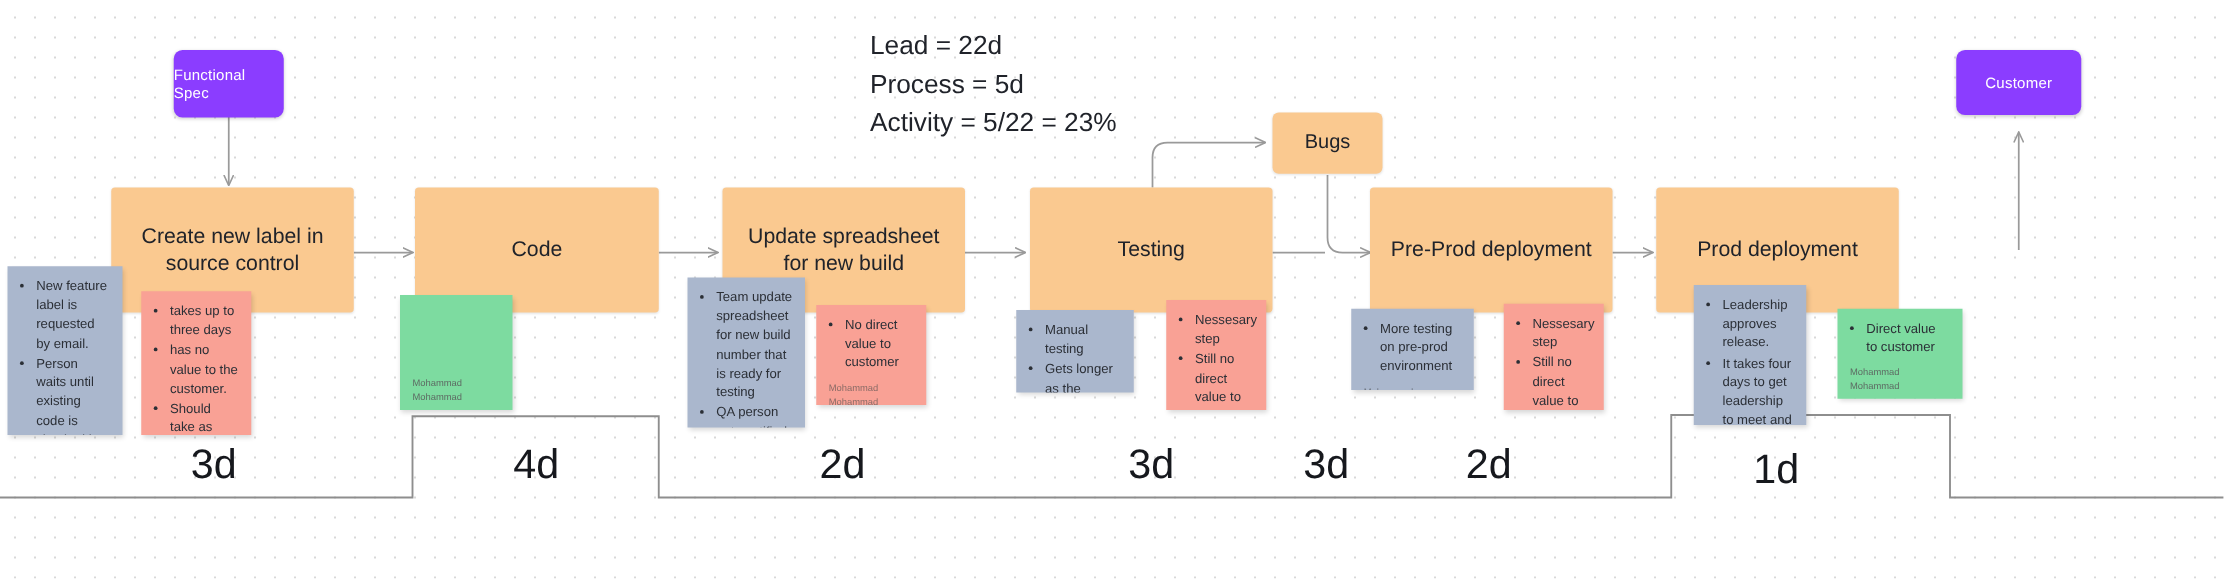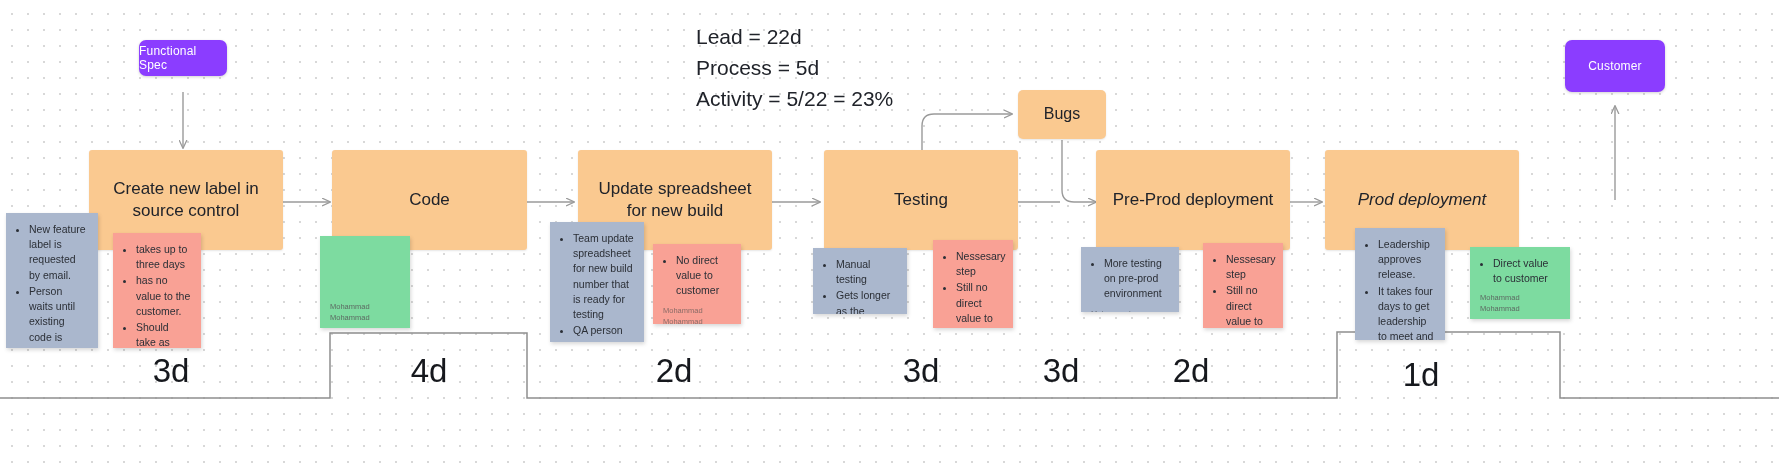--- a/index.html
+++ b/index.html
@@ -116,21 +116,21 @@
       <line x1="1018" y1="202" x2="1060" y2="202"></line>
 
       <line x1="1615" y1="200" x2="1615" y2="106" marker-end="url(#ah)"></line>
     </g>
 
     <g stroke="#8e8e8e" stroke-width="1.5" fill="none">
       <path d="M0,398 L330,398 L330,333 L527,333 L527,398 L1337,398 L1337,332 L1560,332 L1560,398 L1779,398"></path>
     </g>
   </svg>
 
-  <div class="ext" style="left:139px; top:40px; width:88px; height:36px;">
+  <div class="ext" style="left:139px; top:40px; width:88px; height:54px;">
     <span>Functional Spec</span>
   </div>
 
   <div class="ext" style="left:1565px; top:40px; width:100px; height:52px;">
     <span>Customer</span>
   </div>
 
   <div id="metrics">
     <div>Lead = 22d</div>
     <div>Process = 5d</div>
@@ -154,21 +154,21 @@
   </div>
 
   <div class="pbox small" style="left:1018px; top:90px; width:88px; height:49px; border-radius:5px;">
     <span>Bugs</span>
   </div>
 
   <div class="pbox" style="left:1096px; top:150px; width:194px; height:100px;">
     <span>Pre-Prod deployment</span>
   </div>
 
-  <div class="pbox" style="left:1325px; top:150px; width:194px; height:100px;font-style:italic;">
+  <div class="pbox" style="left:1325px; top:150px; width:194px; height:100px;">
     <span>Prod deployment</span>
   </div>
 
   <div class="note gray" style="left:6px; top:213px; width:92px; height:135px;">
     <ul>
       <li>New feature label is requested by email.</li>
       <li>Person waits until existing code is checked in and stable before creating a label</li>
 
     </ul>
 

